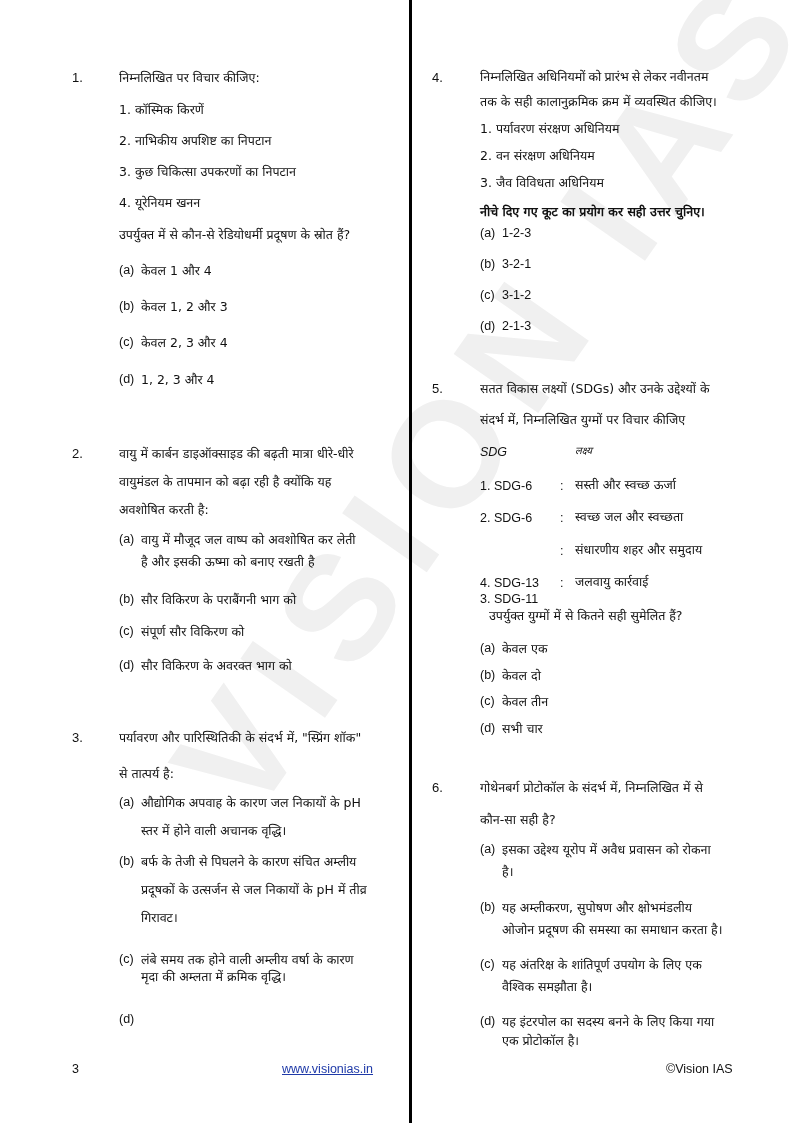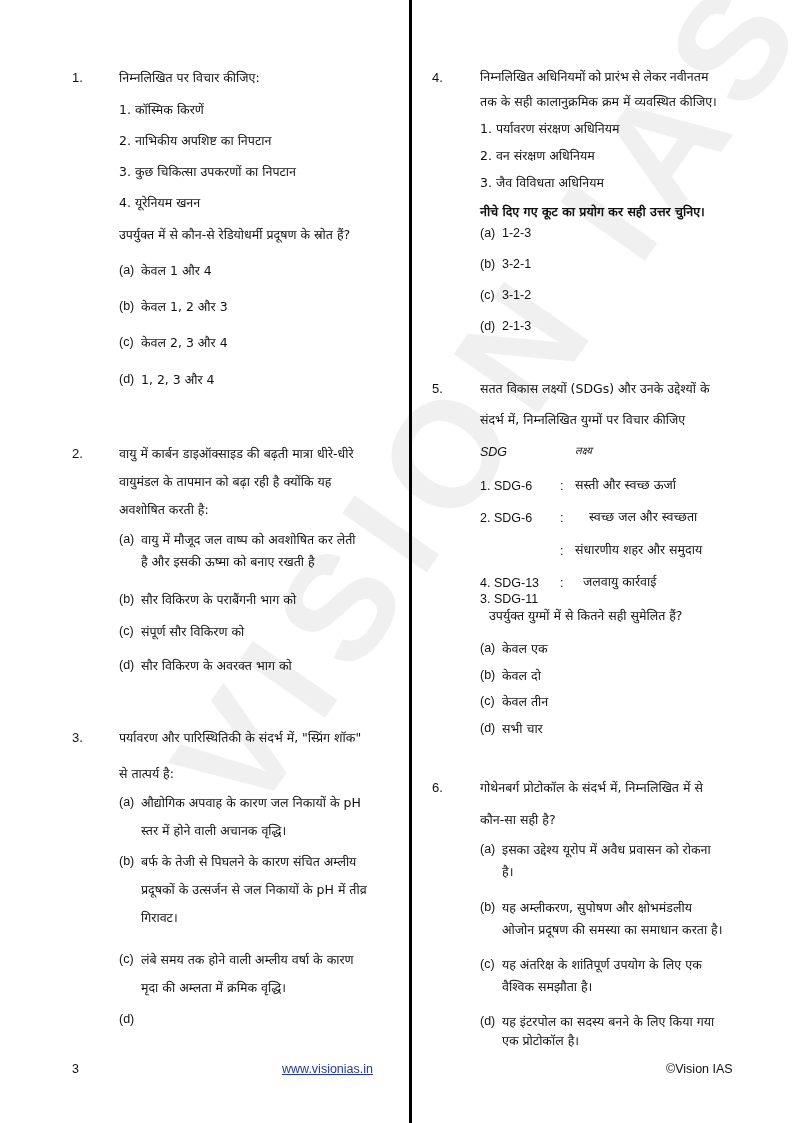--- a/index.html
+++ b/index.html
@@ -93,21 +93,21 @@
     <div class="q opt" style="left:119px;top:795px;">
         <span class="lbl">(a)</span>
         <span class="txt"><span>औद्योगिक अपवाह के कारण जल निकायों के pH</span><br><span style="display:inline-block;margin-top:13px;">स्तर में होने वाली अचानक वृद्धि।</span></span>
       </div>
     <div class="q opt" style="left:119px;top:854px;">
         <span class="lbl">(b)</span>
         <span class="txt"><span>बर्फ के तेजी से पिघलने के कारण संचित अम्लीय</span><br><span style="display:inline-block;margin-top:13px;">प्रदूषकों के उत्सर्जन से जल निकायों के pH में तीव्र</span><br><span style="display:inline-block;margin-top:13px;">गिरावट।</span></span>
       </div>
     <div class="q opt" style="left:119px;top:952px;">
         <span class="lbl">(c)</span>
-        <span class="txt"><span>लंबे समय तक होने वाली अम्लीय वर्षा के कारण</span><br><span style="display:inline-block;margin-top:13px;">मृदा की अम्लता में क्रमिक वृद्धि।</span></span>
+        <span class="txt"><span>लंबे समय तक होने वाली अम्लीय वर्षा के कारण</span><br><span style="display:inline-block;margin-top:2px;">मृदा की अम्लता में क्रमिक वृद्धि।</span></span>
       </div>
     <div class="q opt" style="left:119px;top:1012px;">
         <span class="lbl">(d)</span>
       </div>
   </div>
 
   <span class="footer" style="left:72px;top:1062px;">3</span>
   <span class="footer" style="left:282px;top:1062px;"><a>www.visionias.in</a></span>
 </div>
 
@@ -147,31 +147,31 @@
     <span class="q line italic" style="left:161px;top:445px;font-size:10px;">लक्ष्य</span>
 
     <div>
       <span class="q line num" style="left:66px;top:479px;">1. SDG-6</span>
       <span class="q line num" style="left:146px;top:479px;">:</span>
       <span class="q line" style="left:161px;top:477px;">सस्ती और स्वच्छ ऊर्जा</span>
     </div>
     <div>
       <span class="q line num" style="left:66px;top:511px;">2. SDG-6</span>
       <span class="q line num" style="left:146px;top:511px;">:</span>
-      <span class="q line" style="left:175px;top:509px;text-align:center;">स्वच्छ जल और स्वच्छता</span>
+      <span class="q line" style="left:161px;top:509px;text-align:center;">स्वच्छ जल और स्वच्छता</span>
     </div>
     <div>
       <span class="q line num" style="left:66px;top:544px;margin-top:48px;">3. SDG-11</span>
       <span class="q line num" style="left:146px;top:544px;">:</span>
       <span class="q line" style="left:161px;top:542px;">संधारणीय शहर और समुदाय</span>
     </div>
     <div>
       <span class="q line num" style="left:66px;top:576px;">4. SDG-13</span>
       <span class="q line num" style="left:146px;top:576px;">:</span>
-      <span class="q line" style="left:161px;top:574px;margin-left:8px;">जलवायु कार्रवाई</span>
+      <span class="q line" style="left:161px;top:574px;">जलवायु कार्रवाई</span>
     </div>
 
     <span class="q line" style="left:75px;top:608px;">उपर्युक्त युग्मों में से कितने सही सुमेलित हैं?</span>
     <div class="q opt" style="left:66px;top:641px;">
         <span class="lbl">(a)</span>
         <span class="txt">केवल एक</span>
       </div>
     <div class="q opt" style="left:66px;top:668px;">
         <span class="lbl">(b)</span>
         <span class="txt">केवल दो</span>

